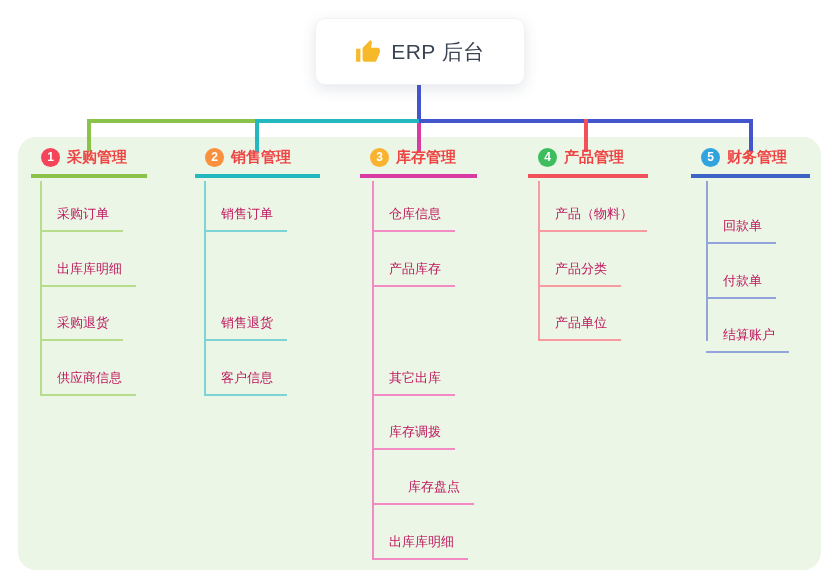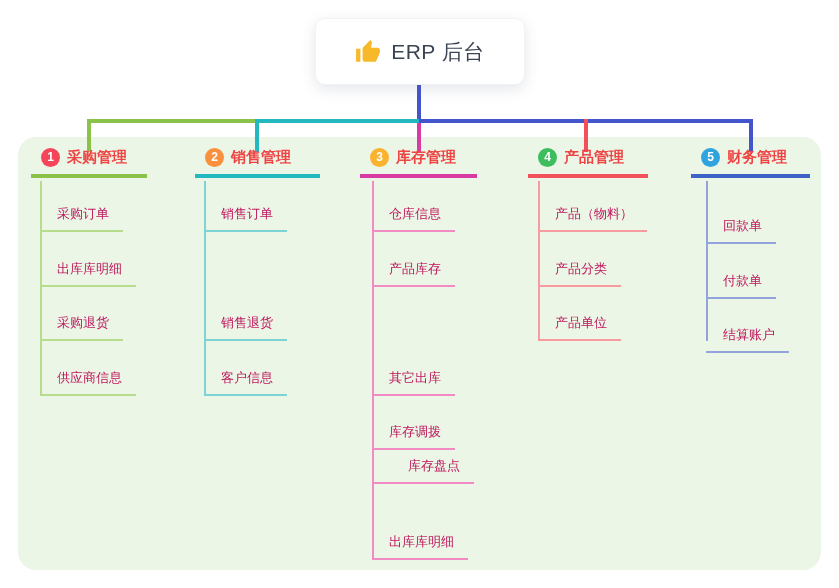--- a/index.html
+++ b/index.html
@@ -64,21 +64,21 @@
     position:absolute;z-index:1;white-space:nowrap;
     font-size:13px;color:#be185d;line-height:20px;
     padding:0 14px 6px 17px;border-bottom:2px solid;
   }
   .c0{left:40px;border-color:#b7dc8c;}
   .c1{left:204px;border-color:#7ed3d6;}
   .c2{left:372px;border-color:#f28ac4;}
   .c3{left:538px;border-color:#f79ba0;}
   .c4{left:706px;border-color:#93a4dc;margin-top:12px;}
   .r0{top:204px;} .r1{top:259px;} .r2{top:313px;text-align:right;} .r3{top:368px;}
-  .r4{top:422px;} .r5{top:456px;padding-left:36px;} .r6{top:532px;}
+  .r4{top:422px;} .r5{top:477px;padding-left:36px;} .r6{top:532px;}
 </style>
 </head>
 <body>
 
 <div class="canvas">
 
   <div class="panel"></div>
 
   <div class="root-card">
     <svg class="thumb-icon" viewBox="0 0 24 24">

